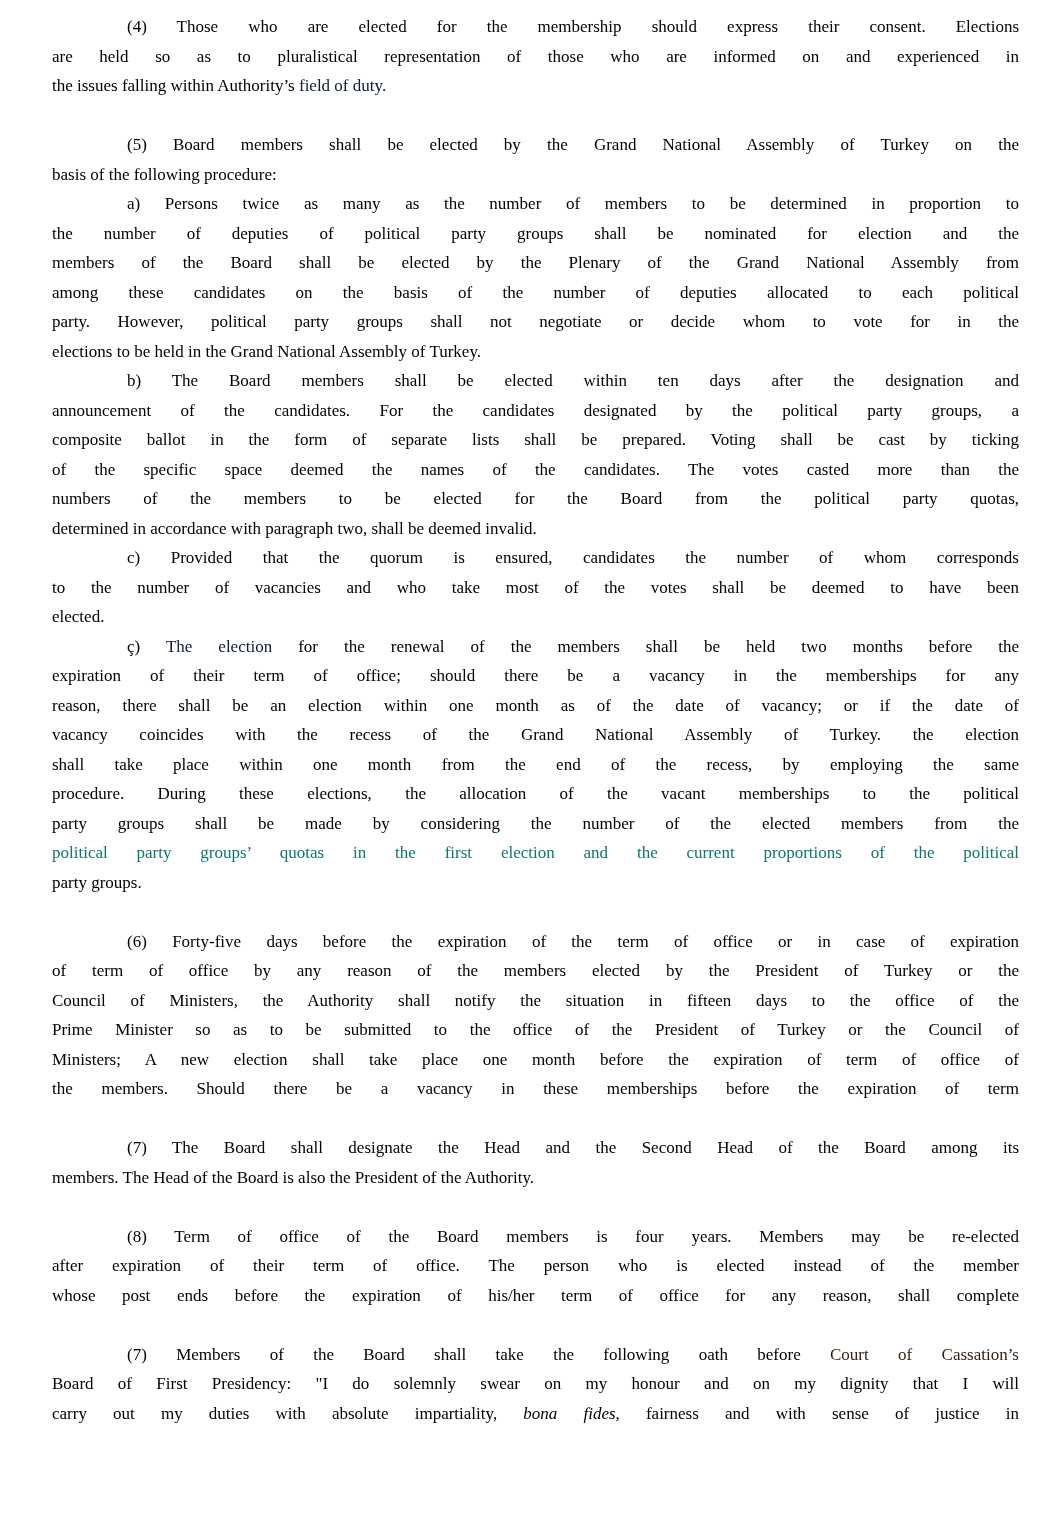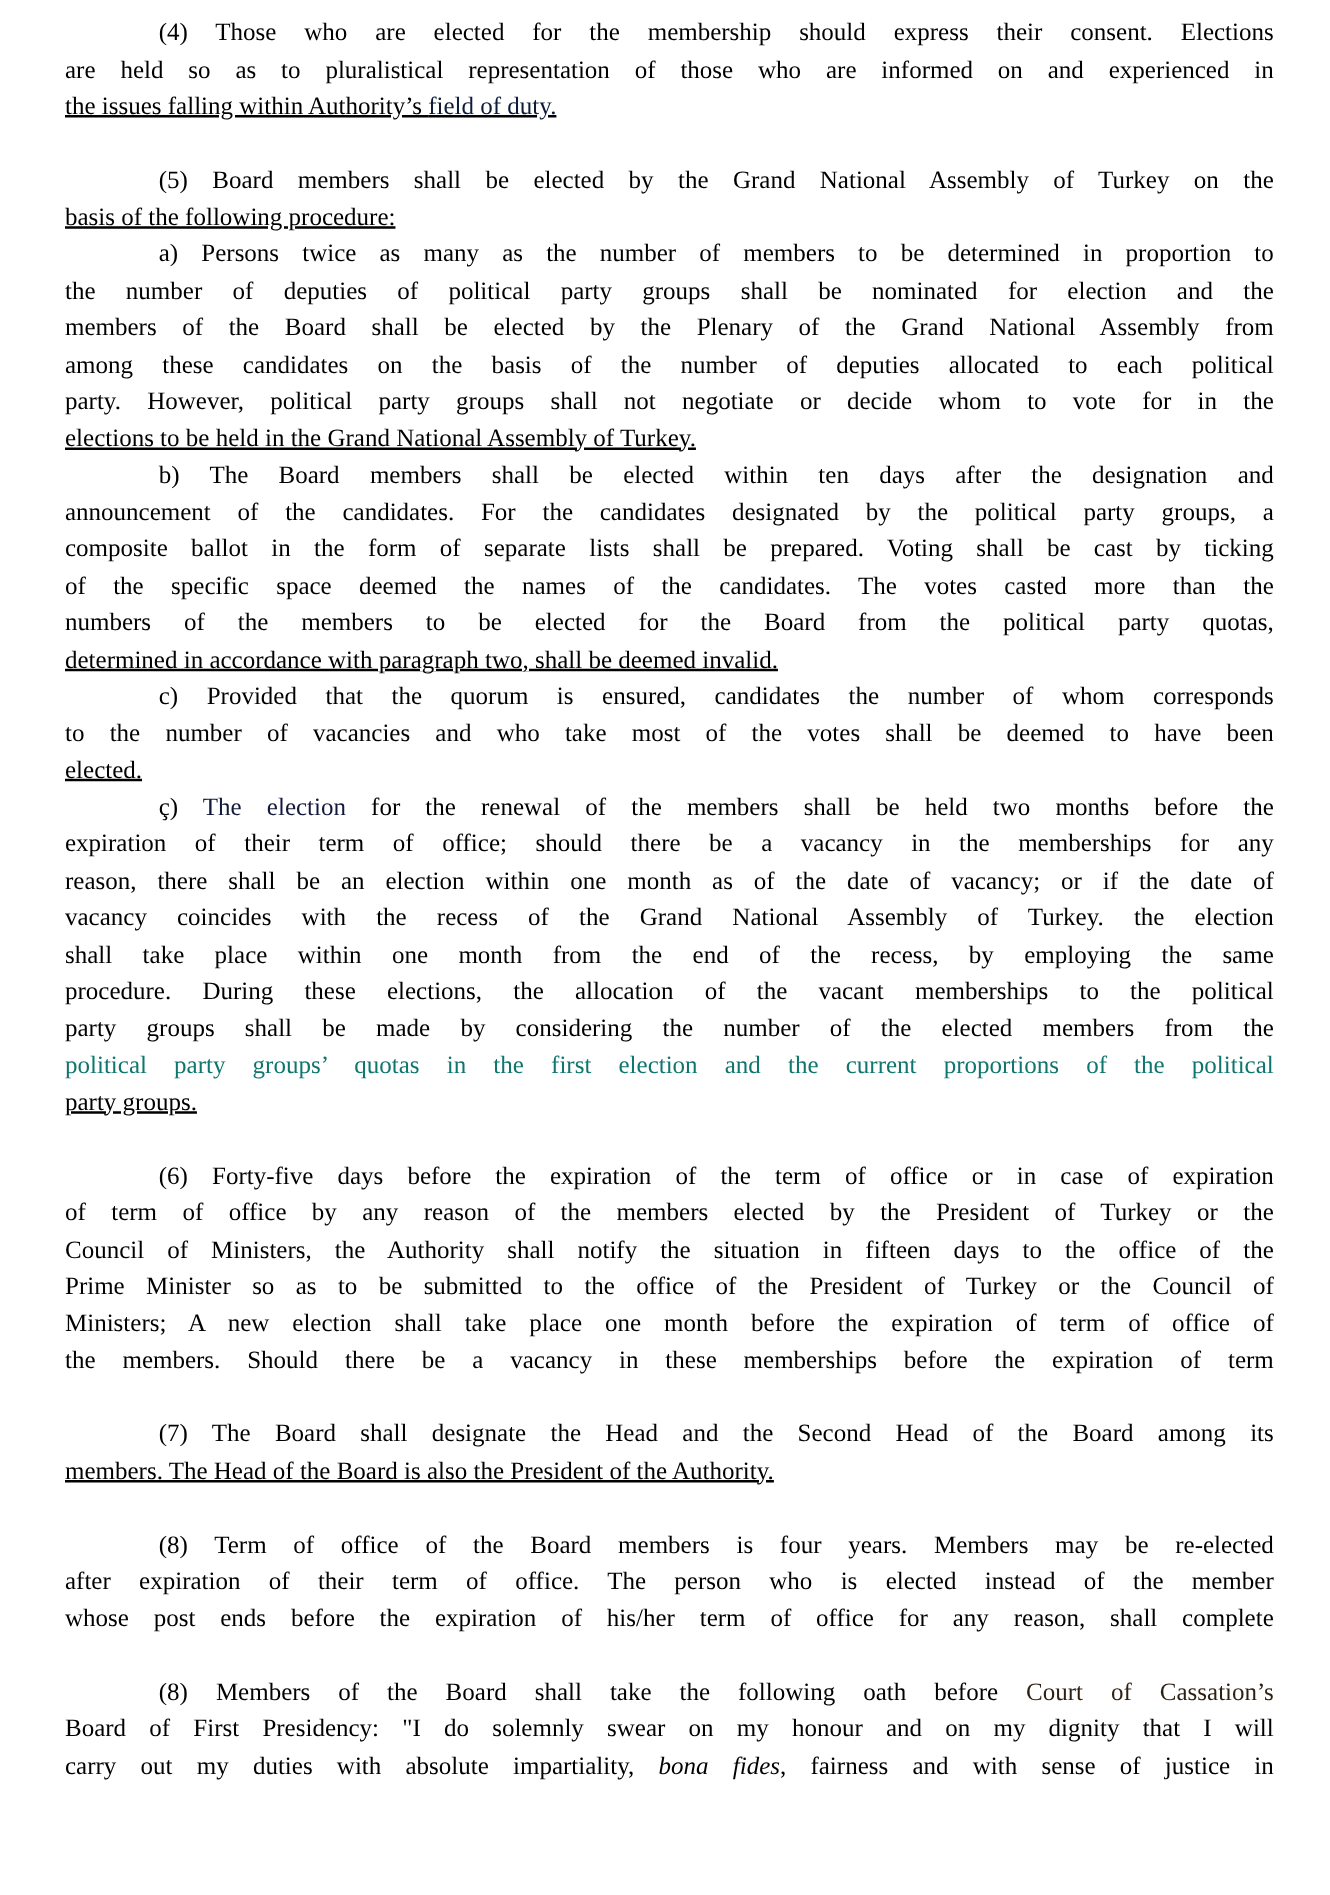--- a/index.html
+++ b/index.html
@@ -12,42 +12,41 @@
     height: 1516px;
     overflow: hidden;
     position: relative;
   }
   .page {
     position: absolute;
     left: 52px;
     top: 12px;
     width: 967px;
     font-family: "Liberation Serif", "DejaVu Serif", serif;
-    font-size: 20px;
+    font-size: 17px;
     line-height: 29.5px;
     color: #000000;
   }
   .para {
     margin: 0;
   }
   .gap {
     height: 29.5px;
   }
   .line {
     display: block;
     height: 29.5px;
     white-space: nowrap;
     text-align: justify;
     text-align-last: justify;
     overflow: visible;
   }
   .line.last {
     text-align: left;
     text-align-last: left;
-    text-decoration: underline;
   }
   .line.indent {
     padding-left: 75px;
   }
   em.it {
     font-style: italic;
   }
 </style>
 </head>
 <body>
@@ -102,17 +101,17 @@
       <span class="line last"><span>members. The Head of the Board is also the President of the Authority.</span></span>
     </div>
     <div class="gap"></div>
     <div class="para">
       <span class="line indent"><span>(8) Term of office of the Board members is four years. Members may be re-elected</span></span>
       <span class="line"><span>after expiration of their term of office. The person who is elected instead of the member</span></span>
       <span class="line"><span>whose post ends before the expiration of his/her term of office for any reason, shall complete</span></span>
     </div>
     <div class="gap"></div>
     <div class="para">
-      <span class="line indent"><span>(8) Members of the Board shall take the following oath before </span><span style="color: rgb(46, 31, 16);">Court of Cassation’s</span></span>
+      <span class="line indent"><span>(7) Members of the Board shall take the following oath before </span><span style="color: rgb(46, 31, 16);">Court of Cassation’s</span></span>
       <span class="line"><span>Board of First Presidency: "I do solemnly swear on my honour and on my dignity that I will</span></span>
       <span class="line"><span>carry out my duties with absolute impartiality, </span><em class="it">bona fides</em><span>, fairness and with sense of justice in</span></span>
     </div>
   </div>
 
 </body></html>

